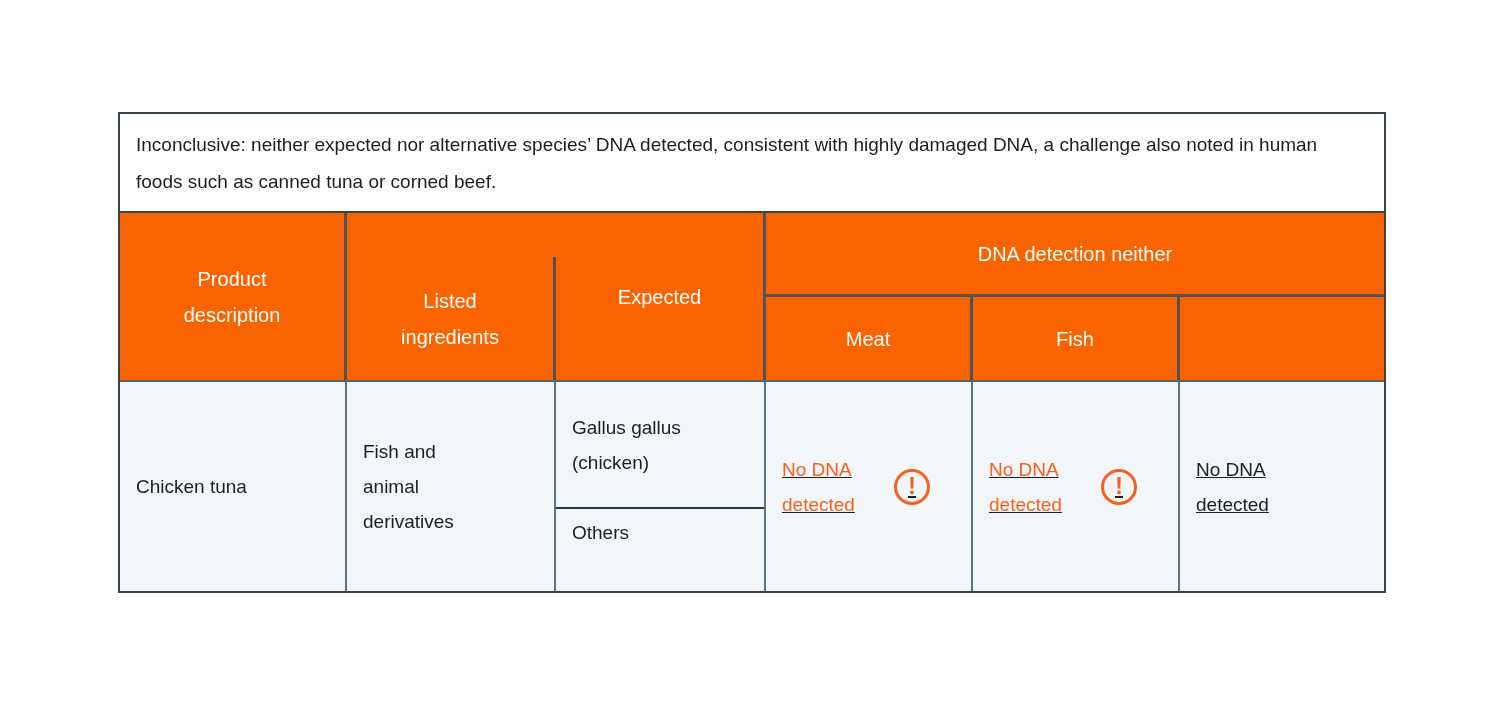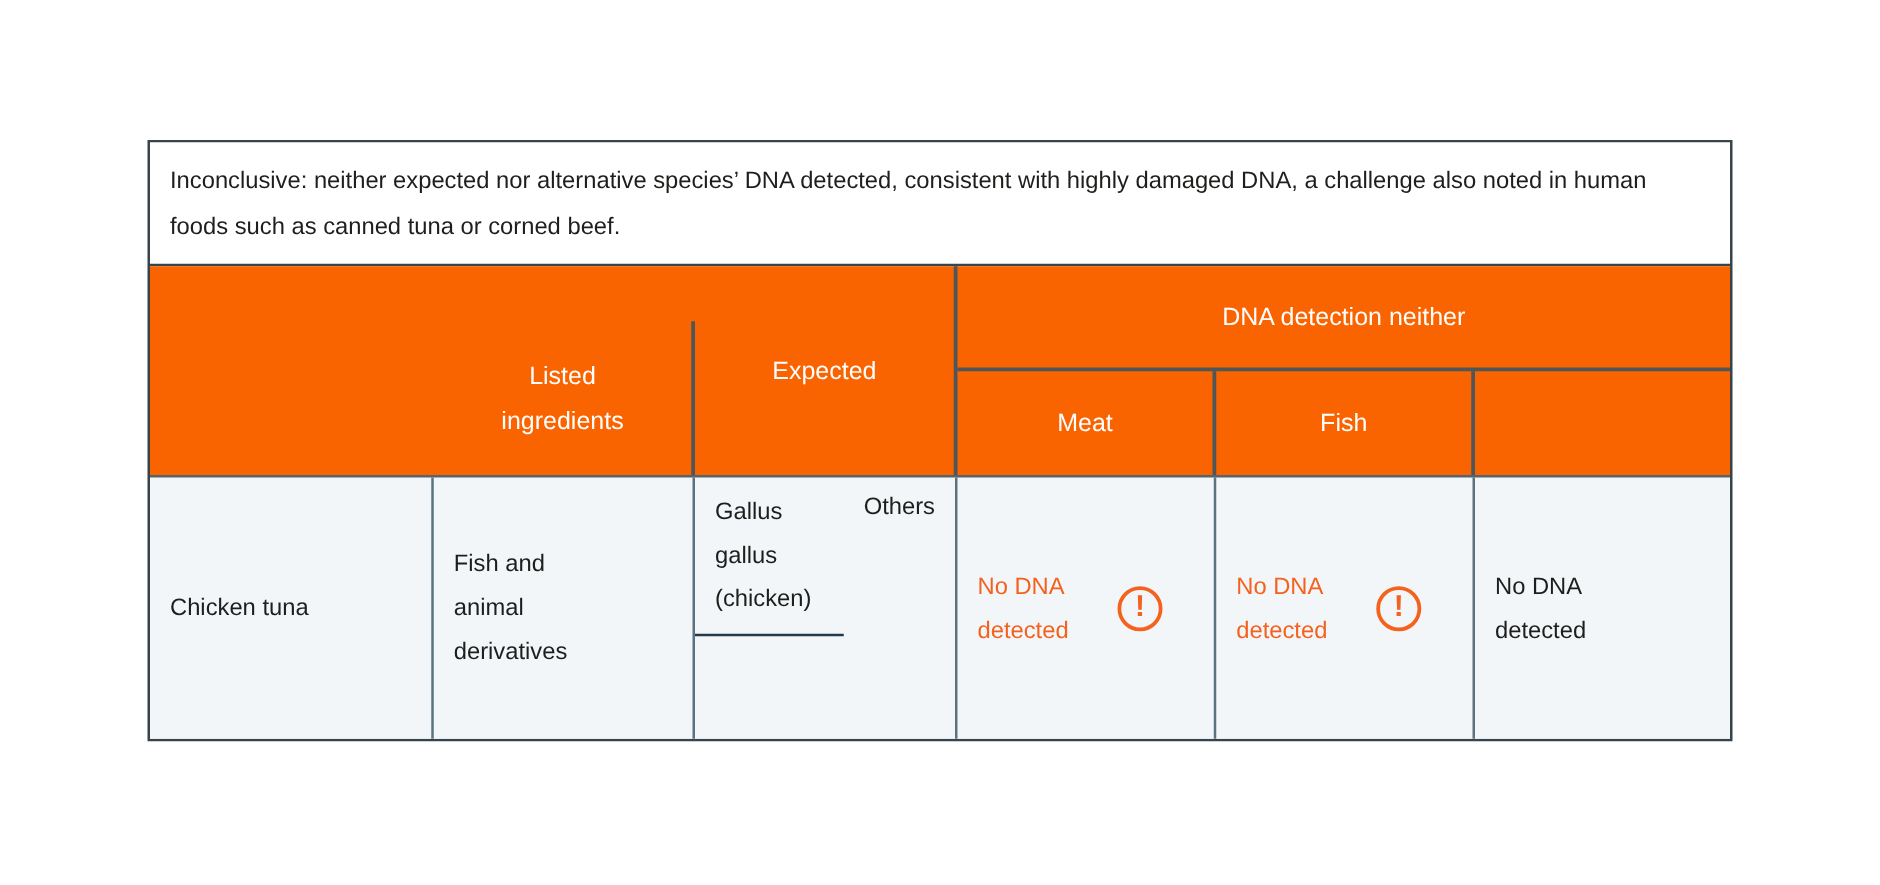--- a/index.html
+++ b/index.html
@@ -55,27 +55,27 @@
     display:grid;
     grid-template-columns:227px 209px 210px 207px 207px 204px;
     height:211px;border-top:2px solid #55646E;
     background:var(--body-bg);
     color:var(--text-dark);font-size:19px;line-height:35px;
   }
   .bc{border-right:2px solid var(--border-body);display:flex;align-items:center;padding:0 16px;}
   .bc:last-child{border-right:none;}
   .bc .wrapnarrow{max-width:122px;}
 
-  .bc-expected{flex-direction:row;align-items:stretch;padding:0;}
+  .bc-expected{flex-direction:column;align-items:stretch;padding:0;}
   .exp-top{height:127px;border-bottom:2px solid var(--border-split);
     display:flex;align-items:center;padding:0 16px;}
   .exp-top .lbl{max-width:155px;}
   .exp-bottom{height:80px;display:flex;align-items:flex-start;padding:6px 16px;}
 
-  .result{gap:20px;}
+  .result{gap:20px;text-decoration:underline;}
   .result .txt{width:92px;}
   .result-orange .txt{color:var(--result-orange);}
   .warn{
     flex:0 0 auto;width:36px;height:36px;border:3px solid var(--result-orange);
     border-radius:50%;color:var(--result-orange);
     display:flex;align-items:center;justify-content:center;
     font-size:24px;font-weight:bold;line-height:1;
     padding-bottom:2px;
   }
 </style>
@@ -83,20 +83,23 @@
 <body>
 
 <div class="page">
   <div class="tbl">
 
     <div class="note">
       <span>Inconclusive: neither expected nor alternative species’ DNA detected, consistent with highly damaged DNA, a challenge also noted in human foods such as canned tuna or corned beef.</span>
     </div>
 
     <div class="header">
+      <div class="hc h-product">
+        <span class="lbl">Product description</span>
+      </div>
       <div class="hc h-listed">
         <span class="lbl">Listed ingredients</span>
       </div>
       <div class="hc h-expected">
         <span class="lbl">Expected</span>
       </div>
       <div class="hc h-dna">
         <span class="lbl">DNA detection neither</span>
       </div>
       <div class="hc h-meat">

